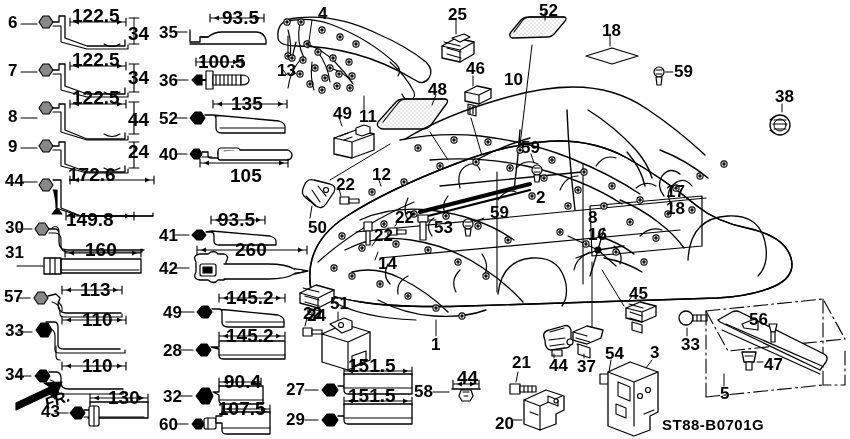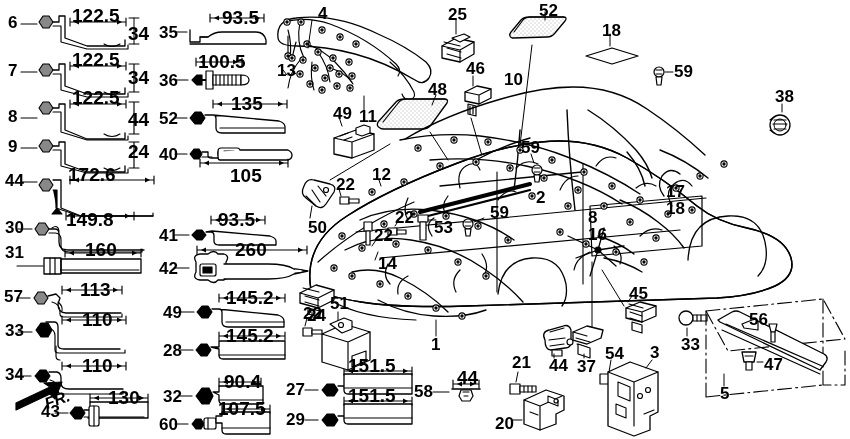--- a/index.html
+++ b/index.html
@@ -779,14 +779,15 @@
 <div class="lbl callout" style="left:549px;top:357px">44</div>
 <div class="lbl callout" style="left:577px;top:358px">37</div>
 <div class="lbl callout" style="left:605px;top:345px">54</div>
 <div class="lbl callout" style="left:495px;top:415px">20</div>
 <div class="lbl callout" style="left:650px;top:344px">3</div>
 <div class="lbl callout" style="left:681px;top:336px">33</div>
 <div class="lbl callout" style="left:749px;top:311px">56</div>
 <div class="lbl callout" style="left:764px;top:356px">47</div>
 <div class="lbl callout" style="left:720px;top:385px">5</div>
 
+<div class="lbl code" style="left:662px;top:417px">ST88-B0701G</div>
 
 </div>
 
 </body></html>

